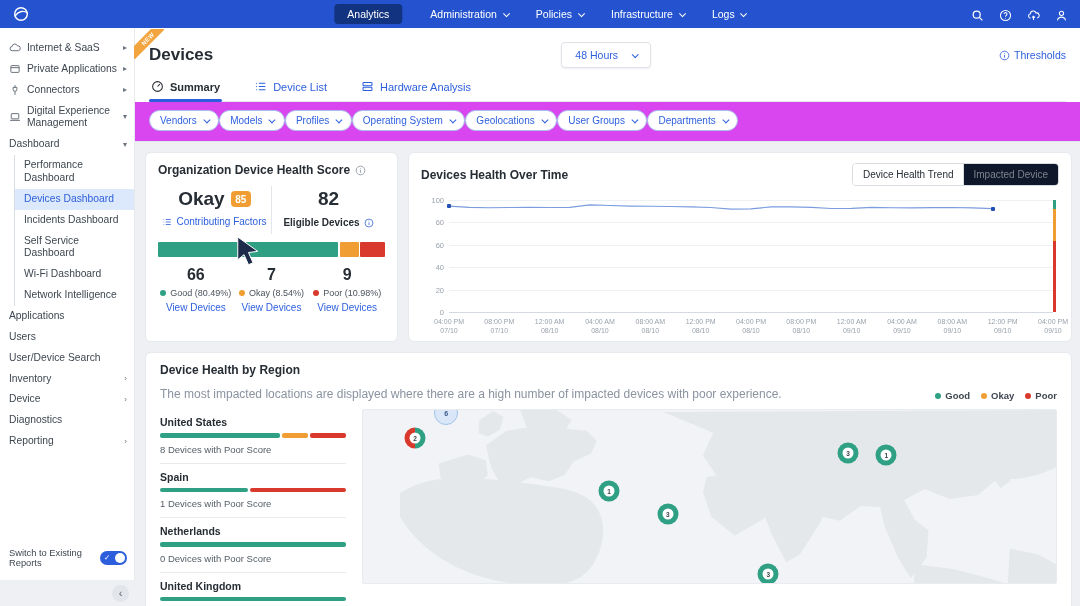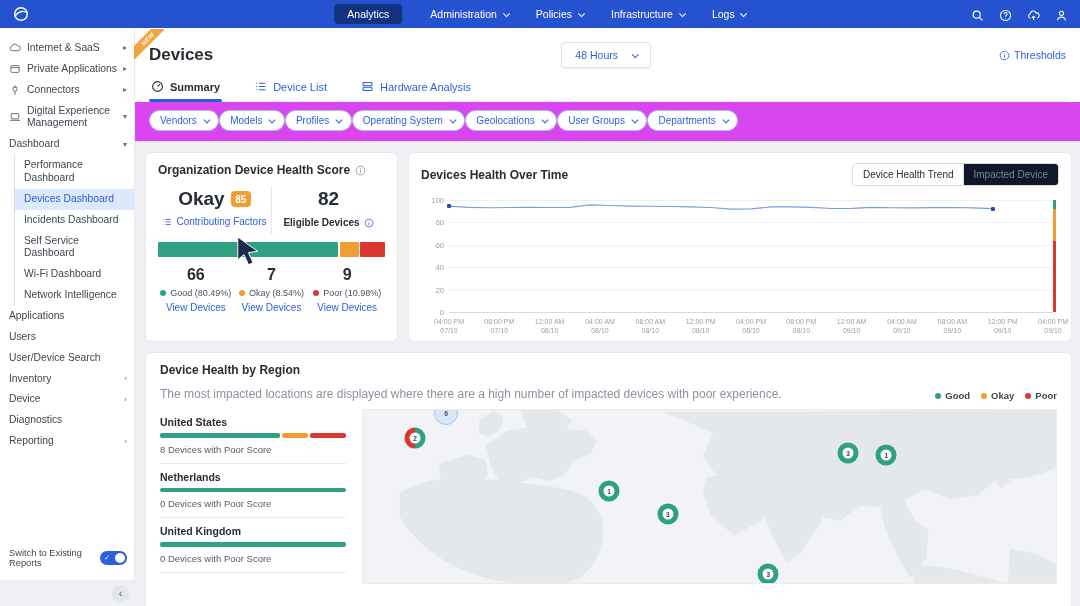--- a/index.html
+++ b/index.html
@@ -557,20 +557,28 @@
                 <div class="country">
                   <div class="country-name">United States</div>
                   <div class="cbar">
                     <div class="c-good" style="width:66%"></div>
                     <div class="c-okay" style="width:14%"></div>
                     <div class="c-poor" style="width:20%"></div>
                   </div>
                   <div class="country-cap">8 Devices with Poor Score</div>
                 </div>
                 <div class="country">
+                  <div class="country-name">Spain</div>
+                  <div class="cbar">
+                    <div class="c-good" style="width:48%"></div>
+                    <div class="c-poor" style="width:52%"></div>
+                  </div>
+                  <div class="country-cap">1 Devices with Poor Score</div>
+                </div>
+                <div class="country">
                   <div class="country-name">Netherlands</div>
                   <div class="cbar">
                     <div class="c-good" style="width:100%"></div>
                   </div>
                   <div class="country-cap">0 Devices with Poor Score</div>
                 </div>
                 <div class="country">
                   <div class="country-name">United Kingdom</div>
                   <div class="cbar">
                     <div class="c-good" style="width:100%"></div>

